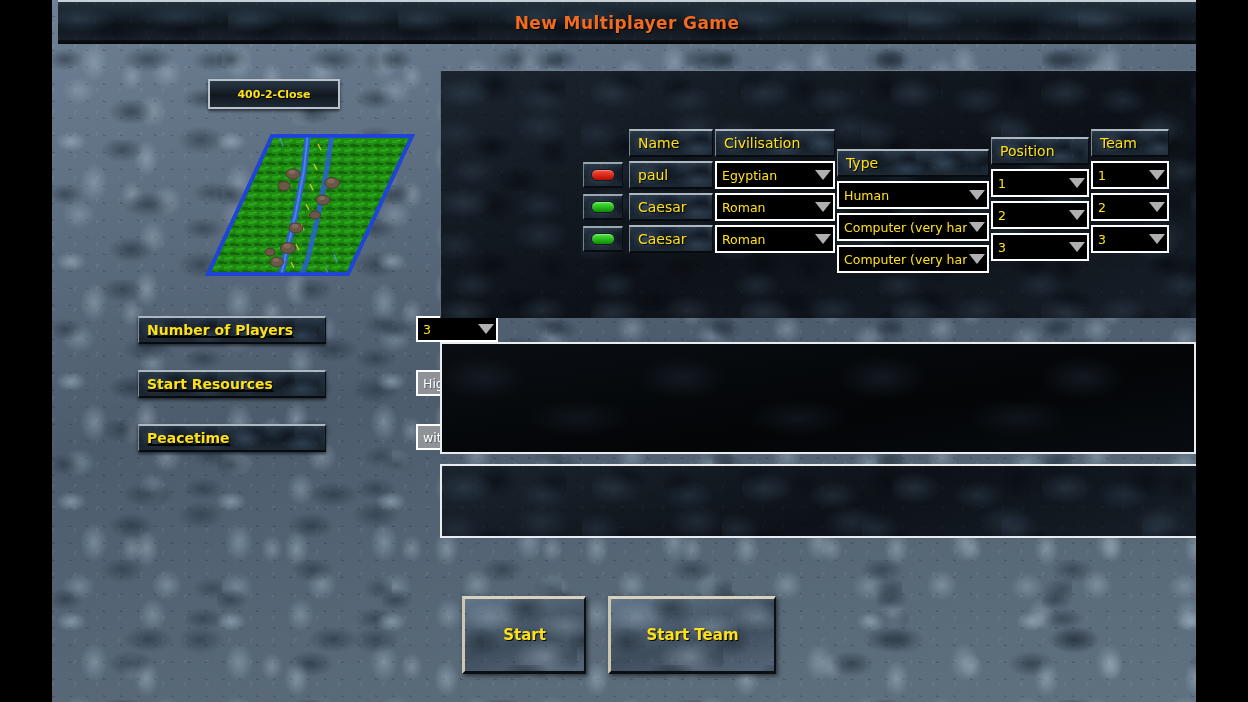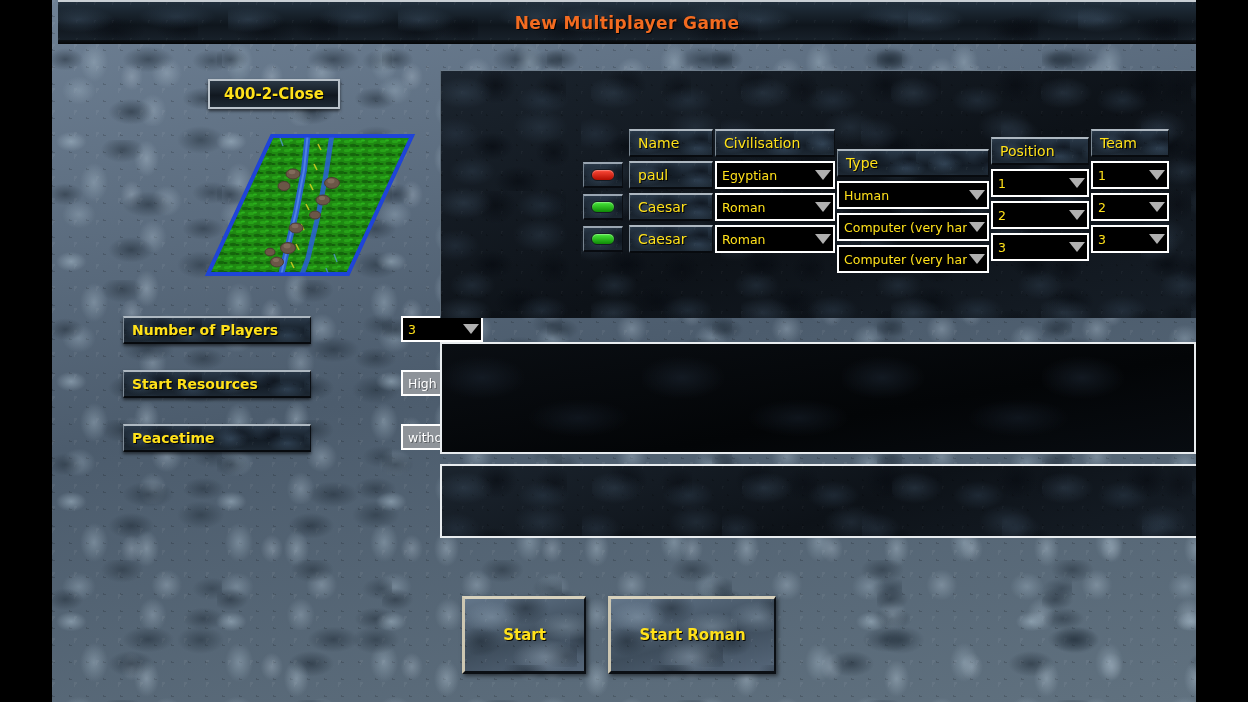--- a/index.html
+++ b/index.html
@@ -144,30 +144,30 @@
   
   #map-name-plate {
     position: absolute; left: 156px; top: 79px;
     width: 132px; height: 30px;
     border: 2px solid #b9c2ca;
     display: flex; align-items: center; justify-content: center;
     background: linear-gradient(180deg, #2b3845 0%, #111820 55%, #1e2933 100%);
     box-shadow: 0 2px 3px rgba(0,0,0,.6);
   }
   #map-name-plate .lbl {
-    font-size: 15px; font-weight: bold; color: #ffe11a;
+    font-size: 11px; font-weight: bold; color: #ffe11a;
     text-shadow: 1px 1px 0 rgba(0,0,0,.9);
   }
 
   
   #map-preview { position: absolute; left: 148px; top: 130px; width: 220px; height: 150px; }
   #map-preview svg { display: block; }
 
   
-  .opt-row { position: absolute; left: 71px; }
+  .opt-row { position: absolute; left: 86px; text-decoration: underline; }
   .opt-label {
     width: 188px; height: 28px;
     border-top: 2px solid #aeb8c1;
     border-left: 1px solid #7d8a96;
     border-right: 1px solid #0a0e13;
     border-bottom: 2px solid #070a0e;
     display: flex; align-items: center; padding-left: 8px;
     box-shadow: 0 2px 3px rgba(0,0,0,.55);
   }
   .opt-label span {
@@ -546,16 +546,16 @@
 
   <div id="chat-input-panel" class="stone-dark">
     <div style="padding:4px 6px;font-size:12px;color:#ffe11a;"></div>
   </div>
 
   <div id="cancel-button" class="big-button stone-button">
     <div class="lbl">Start</div>
   </div>
 
   <div id="start-game-button" class="big-button stone-button">
-    <div class="lbl">Start Roman</div>
+    <div class="lbl">Start Team</div>
   </div>
 
 </div>
 
 </body></html>

